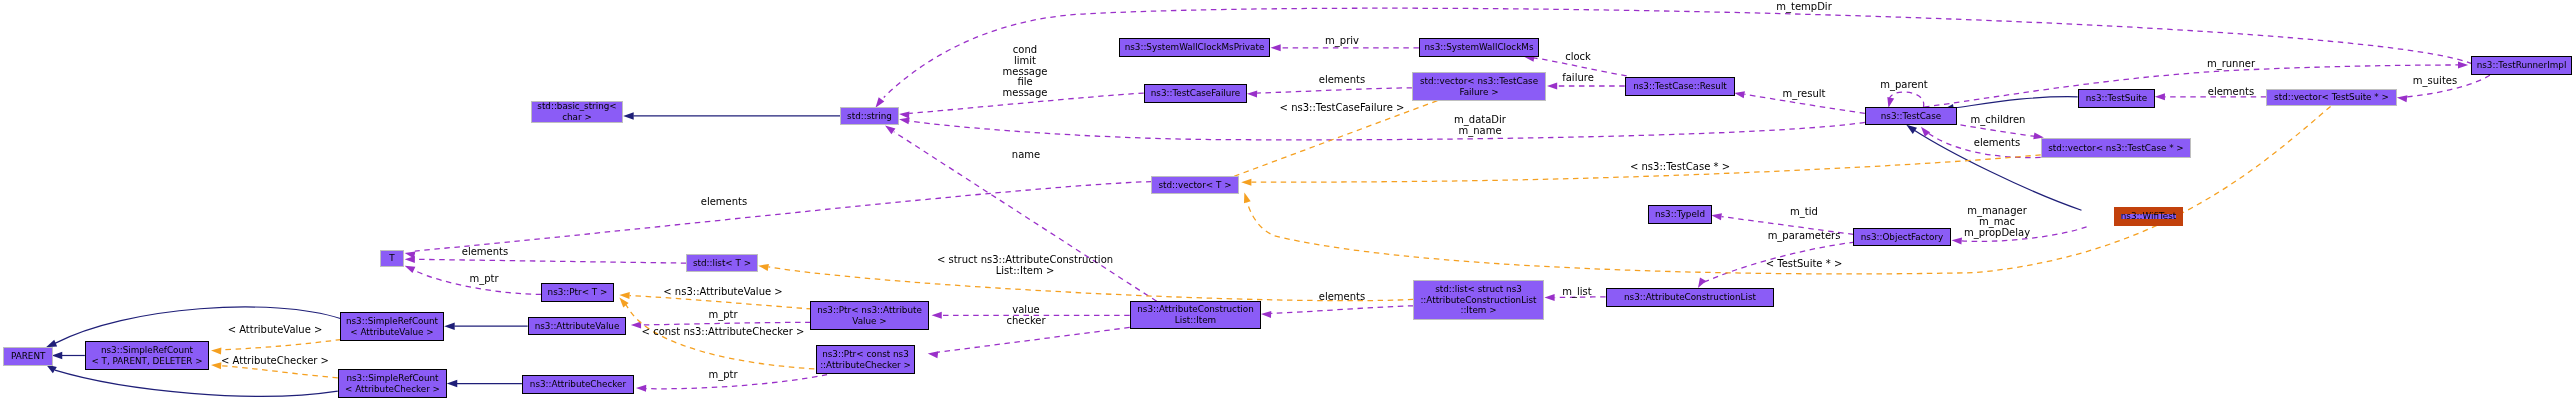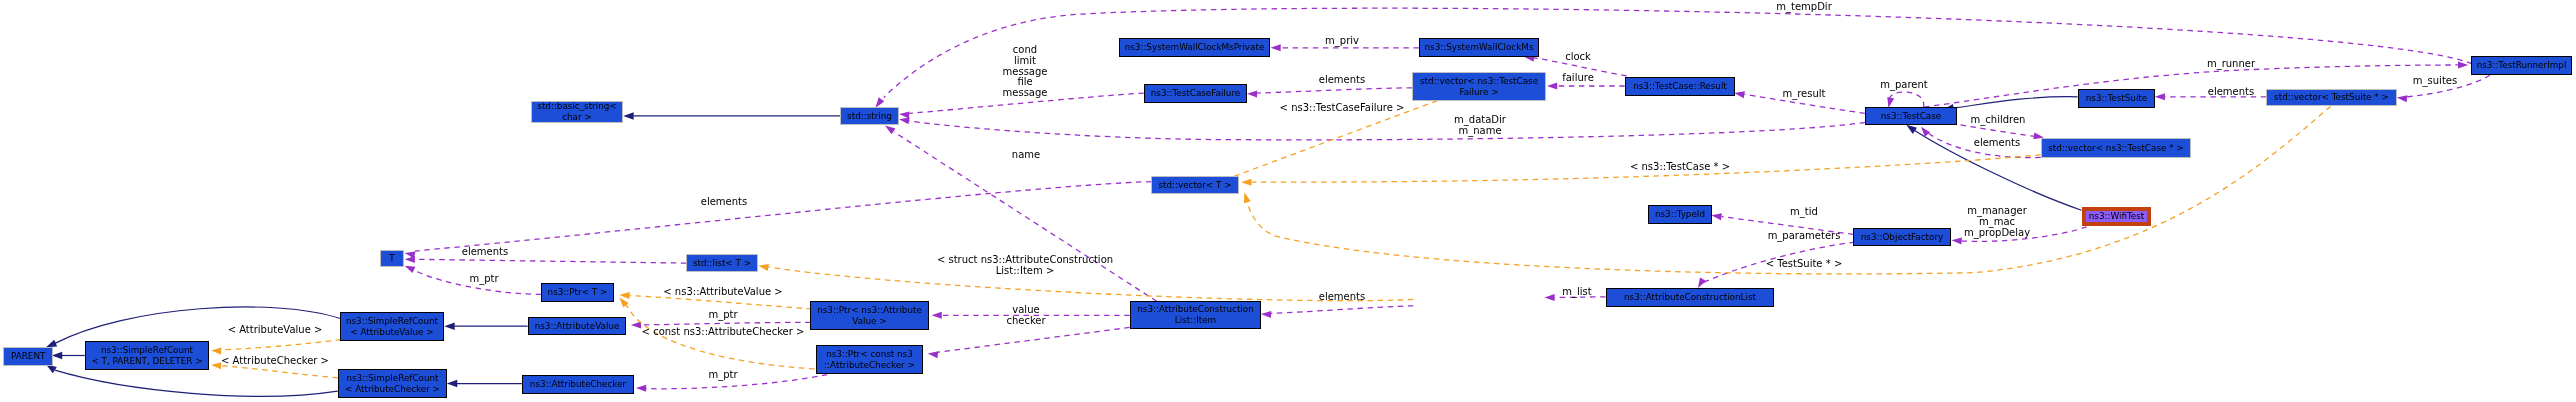--- a/index.html
+++ b/index.html
@@ -2,24 +2,24 @@
 <html style="font-size:10.2px"><head>
 <meta charset="utf-8">
 <style>
   html,body{margin:0;padding:0;background:#fff;}
   #diagram, #diagram *{-webkit-font-smoothing:antialiased;}
   #diagram{position:relative;width:2576px;height:402px;background:#fff;overflow:hidden;
      font-family:"DejaVu Sans",sans-serif;}
   #canvas{position:absolute;left:0;top:0;}
   .node{position:absolute;box-sizing:border-box;display:flex;flex-direction:column;
      align-items:center;justify-content:center;font-size:8.8px;line-height:10.8px;
-     color:#000;text-align:center;background:#1d4ed8;white-space:pre;}
+     color:#000;text-align:center;background:#8b5cf6;white-space:pre;}
   .node.light{border:0.6px solid #bfbfbf;}
   .node.solid{border:1px solid #000;}
-  .node.hl{border:4px solid #c2410c;background:#8b5cf6;}
+  .node.hl{border:7px solid #c2410c;background:#8b5cf6;margin-left:32px;}
   .elabel{position:absolute;font-size:10px;line-height:10.8px;color:#000;
      text-align:center;white-space:pre;transform:translateX(-50%);}
 </style>
 </head>
 <body>
 
 <div id="diagram">
 <svg id="canvas" width="2576" height="402" viewBox="0 0 4043 631">
 <path d="M 1319,182 L 994,182" fill="none" stroke="#1f1f78" stroke-width="1.9"></path>
 <polygon points="978.0,182.0 994.5,176.2 994.5,187.8" fill="#1f1f78"></polygon>
@@ -113,22 +113,23 @@
 <div class="node light" style="left:380px;top:250px;width:24px;height:16.6px"><span>T</span></div>
 <div class="node solid" style="left:541px;top:283px;width:73px;height:18.5px"><span>ns3::Ptr&lt; T &gt;</span></div>
 <div class="node light" style="left:686px;top:254px;width:72px;height:18px"><span>std::list&lt; T &gt;</span></div>
 <div class="node solid" style="left:340px;top:312px;width:104px;height:29px"><span>ns3::SimpleRefCount</span><span>&lt; AttributeValue &gt;</span></div>
 <div class="node solid" style="left:528px;top:317px;width:98px;height:18px"><span>ns3::AttributeValue</span></div>
 <div class="node light" style="left:3.2px;top:347px;width:50px;height:18.5px"><span>PARENT</span></div>
 <div class="node solid" style="left:85px;top:341px;width:124px;height:29px"><span>ns3::SimpleRefCount</span><span>&lt; T, PARENT, DELETER &gt;</span></div>
 <div class="node solid" style="left:338px;top:369px;width:109px;height:29px"><span>ns3::SimpleRefCount</span><span>&lt; AttributeChecker &gt;</span></div>
 <div class="node solid" style="left:522px;top:375px;width:112px;height:18.5px"><span>ns3::AttributeChecker</span></div>
 <div class="node solid" style="left:810px;top:301px;width:119px;height:29px"><span>ns3::Ptr&lt; ns3::Attribute</span><span>Value &gt;</span></div>
-<div class="node solid" style="left:816px;top:345px;width:107px;height:29px"><span>ns3::Ptr&lt; const ns3</span><span>::AttributeChecker &gt;</span></div>
+<div class="node solid" style="left:816px;top:345px;width:99px;height:29px"><span>ns3::Ptr&lt; const ns3</span><span>::AttributeChecker &gt;</span></div>
 <div class="node solid" style="left:1130px;top:301px;width:131px;height:28px"><span>ns3::AttributeConstruction</span><span>List::Item</span></div>
+<div class="node light" style="left:1413px;top:280px;width:131px;height:40px"><span>std::list&lt; struct ns3</span><span>::AttributeConstructionList</span><span>::Item &gt;</span></div>
 <div class="node solid" style="left:1606px;top:288px;width:168px;height:18.5px"><span>ns3::AttributeConstructionList</span></div>
 <div class="node solid" style="left:1119px;top:38px;width:151px;height:19px"><span>ns3::SystemWallClockMsPrivate</span></div>
 <div class="node solid" style="left:1419px;top:38px;width:120px;height:19px"><span>ns3::SystemWallClockMs</span></div>
 <div class="node solid" style="left:1144px;top:84px;width:103px;height:18.5px"><span>ns3::TestCaseFailure</span></div>
 <div class="node light" style="left:1412px;top:72px;width:134px;height:29px"><span>std::vector&lt; ns3::TestCase</span><span>Failure &gt;</span></div>
 <div class="node solid" style="left:1625px;top:77px;width:110px;height:19px"><span>ns3::TestCase::Result</span></div>
 <div class="node light" style="left:1151px;top:176px;width:88px;height:18px"><span>std::vector&lt; T &gt;</span></div>
 <div class="node solid" style="left:1648px;top:205px;width:64px;height:18.5px"><span>ns3::TypeId</span></div>
 <div class="node solid" style="left:1853px;top:228px;width:98px;height:18px"><span>ns3::ObjectFactory</span></div>
 <div class="node solid" style="left:1865px;top:107px;width:92px;height:18px"><span>ns3::TestCase</span></div>

